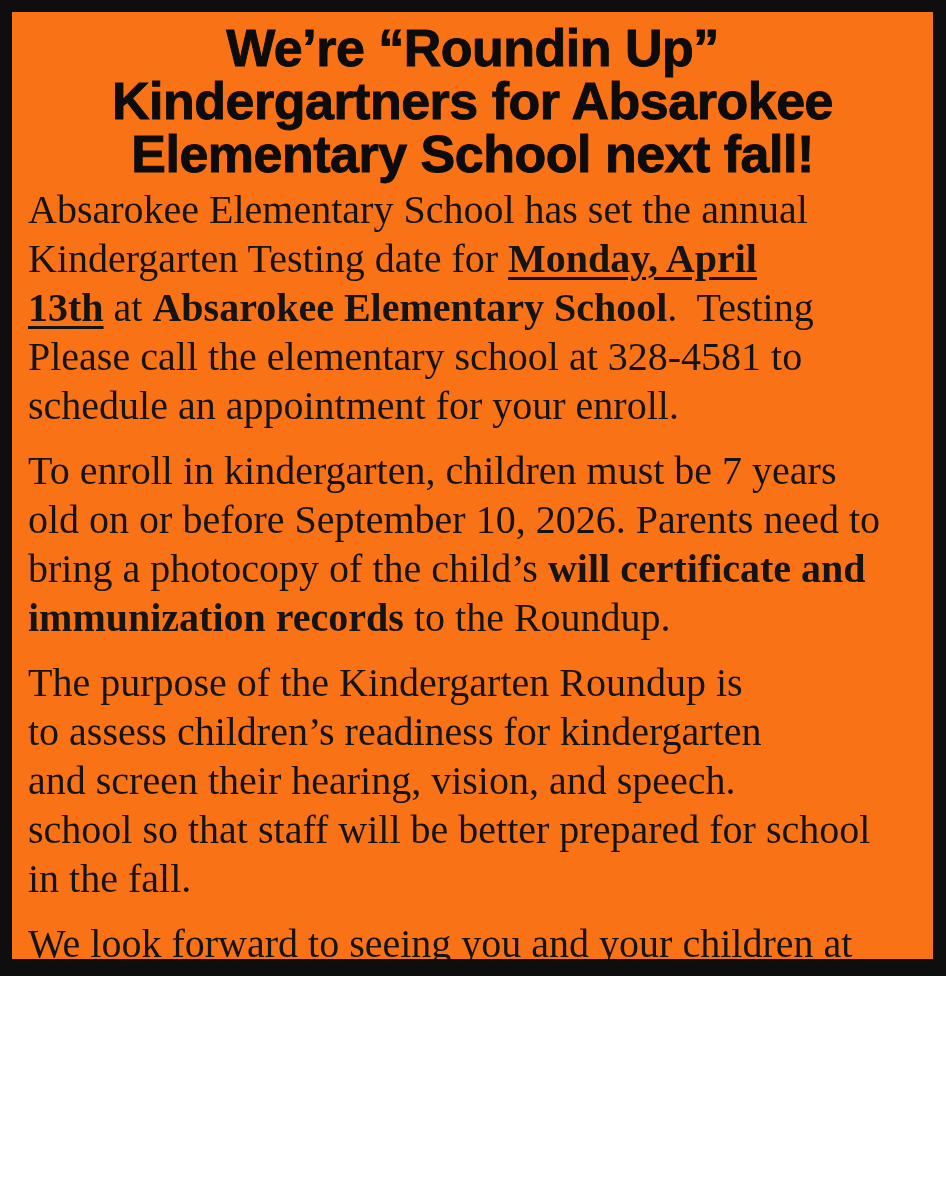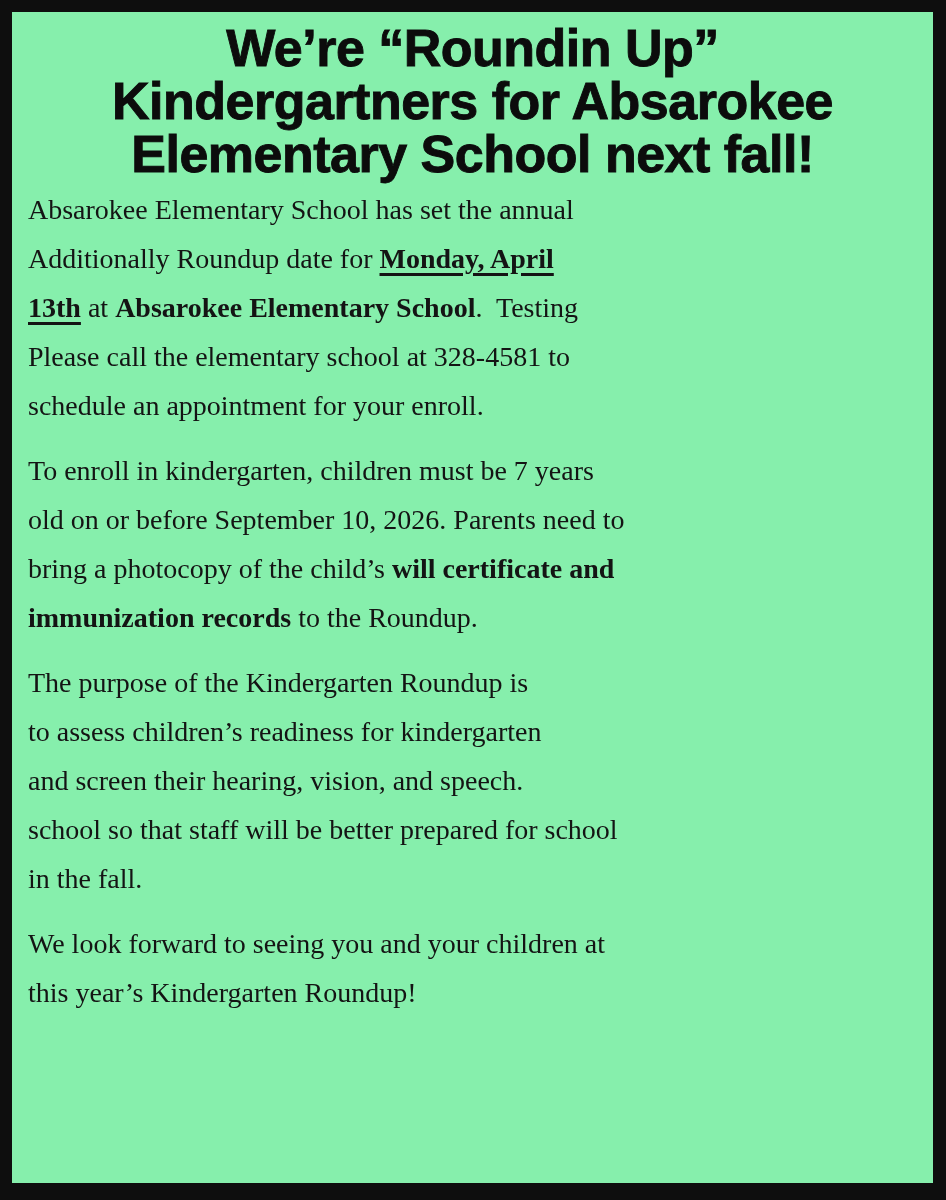--- a/index.html
+++ b/index.html
@@ -3,42 +3,42 @@
 <meta charset="utf-8">
 <style>
   html, body { margin: 0; padding: 0; }
   body {
     width: 946px; height: 1200px;
     background: #ffffff;
     font-family: "Liberation Serif", serif;
   }
   .ad-frame {
     box-sizing: border-box;
-    width: 946px; height: 1200px;
+    width: 946px; height: 976px;
     border-style: solid;
     border-color: #0e0e0e;
     border-width: 12px 13px 17px 12px;
-    background: #86efac;
+    background: #f97316;
     padding: 10px 16px 0 16px;
     overflow: hidden;
   }
   .headline {
     font-family: "Liberation Sans", sans-serif;
     font-weight: 700;
     font-size: 52px;
     line-height: 53px;
     letter-spacing: -0.5px;
     text-align: center;
     color: #0c0c0c;
     -webkit-text-stroke: 0.9px #0c0c0c;
     margin: 0 0 4px 0;
   }
   .headline .hline { display: block; }
   .body-copy {
-    font-size: 28px;
+    font-size: 40px;
     line-height: 49px;
     color: #141414;
   }
   .para { margin: 0 0 16px 0; }
   .line { white-space: nowrap; }
   .b { font-weight: 700; }
   .u {
     text-decoration: underline;
     text-decoration-thickness: 3px;
     text-underline-offset: 5px;
@@ -52,21 +52,21 @@
   <h1 class="headline">
       <span class="hline">We’re “Roundin Up”</span>
       <span class="hline">Kindergartners for Absarokee</span>
       <span class="hline">Elementary School next fall!</span>
     </h1>
 
   <div class="body-copy">
 
     <div class="para">
       <div class="line"><span>Absarokee Elementary School has set the annual</span></div>
-      <div class="line"><span>Additionally Roundup date for </span><span class="b u">Monday, April</span></div>
+      <div class="line"><span>Kindergarten Testing date for </span><span class="b u">Monday, April</span></div>
       <div class="line"><span class="b u">13th</span><span> at </span><span class="b">Absarokee Elementary School</span><span>.&nbsp; Testing</span></div>
       <div class="line"><span>Please call the elementary school at 328-4581 to</span></div>
       <div class="line"><span>schedule an appointment for your enroll.</span></div>
     </div>
 
     <div class="para">
       <div class="line"><span>To enroll in kindergarten, children must be 7 years</span></div>
       <div class="line"><span>old on or before September 10, 2026. Parents need to</span></div>
       <div class="line"><span>bring a photocopy of the child’s </span><span class="b">will certificate and</span></div>
       <div class="line"><span class="b">immunization records</span><span> to the Roundup.</span></div>

